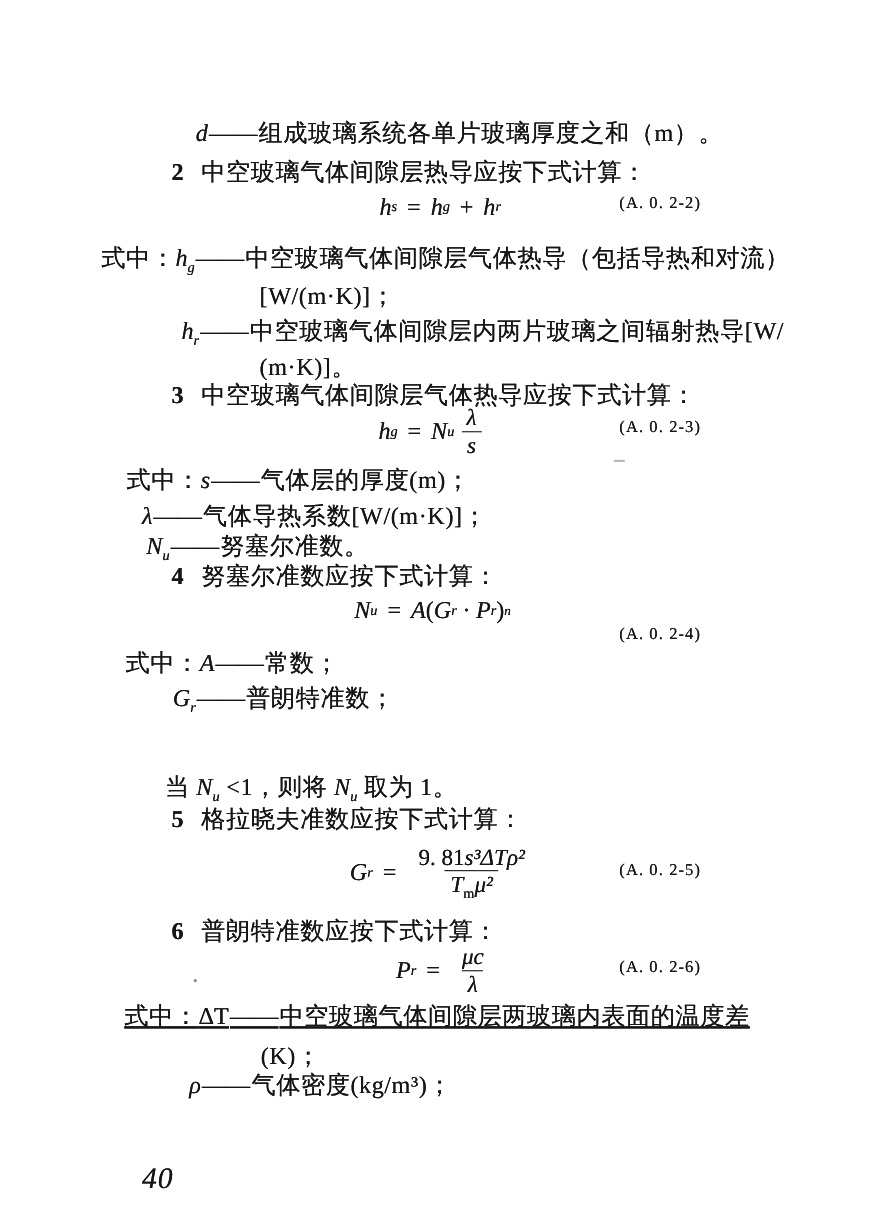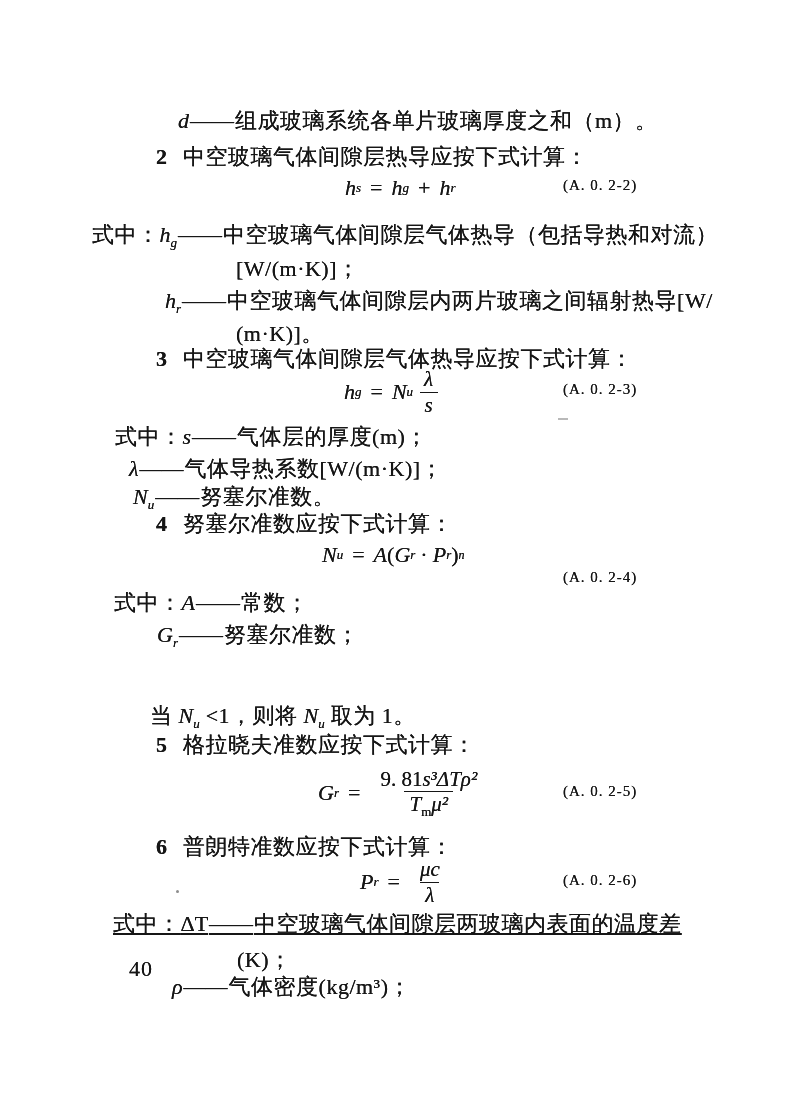--- a/index.html
+++ b/index.html
@@ -37,22 +37,22 @@
     vertical-align:middle;line-height:1.05;font-size:21px;margin-left:6px;
   }
   .frac .den{border-top:1.6px solid #161616;padding:1px 5px 0 5px;}
   .frac .num{padding:0 5px 1px 5px;}
   .eqno{
     position:absolute;left:563px;width:120px;
     font-size:15px;letter-spacing:1px;white-space:nowrap;
     text-shadow:0 0 0.4px currentColor;
   }
   .pagenum{
-    position:absolute;left:129px;top:956px;
-    font-size:22px;letter-spacing:1px;
+    position:absolute;left:129px;top:1056px;
+    font-size:27px;font-style:italic;letter-spacing:1px;
     text-shadow:0 0 0.4px currentColor;
   }
   .artifact-dash{position:absolute;left:558px;top:418px;width:10px;height:2px;background:#b9b9b9;}
   .artifact-dot{position:absolute;left:176px;top:890px;width:3px;height:3px;border-radius:50%;background:#8d8d8d;}
 </style>
 </head>
 <body>
 
 <div class="page">
 
@@ -134,21 +134,21 @@
       <sub>r</sub>
       <span>)</span>
       <sup class="v">n</sup>
   </div>
   <div class="eqno" style="top:545px;margin-top:24px;">(A. 0. 2-4)</div>
 
   <div class="line" style="left:114px;top:589px;">
     <span>式中：</span><span class="v">A</span><span class="dash">——</span><span>常数；</span>
   </div>
   <div class="line" style="left:157px;top:621px;">
-    <span class="v">G</span><sub>r</sub><span class="dash">——</span><span>努塞尔准数；</span>
+    <span class="v">G</span><sub>r</sub><span class="dash">——</span><span>普朗特准数；</span>
   </div>
 
   <div class="line" style="left:150px;top:702px;">
     <span>当 </span><span class="v">N</span><sub>u</sub><span> &lt;1，则将 </span><span class="v">N</span><sub>u</sub><span> 取为 1。</span>
   </div>
 
   <div class="line" style="left:156px;top:731px;">
     <span class="itemnum">5</span><span>格拉晓夫准数应按下式计算：</span>
   </div>
 

